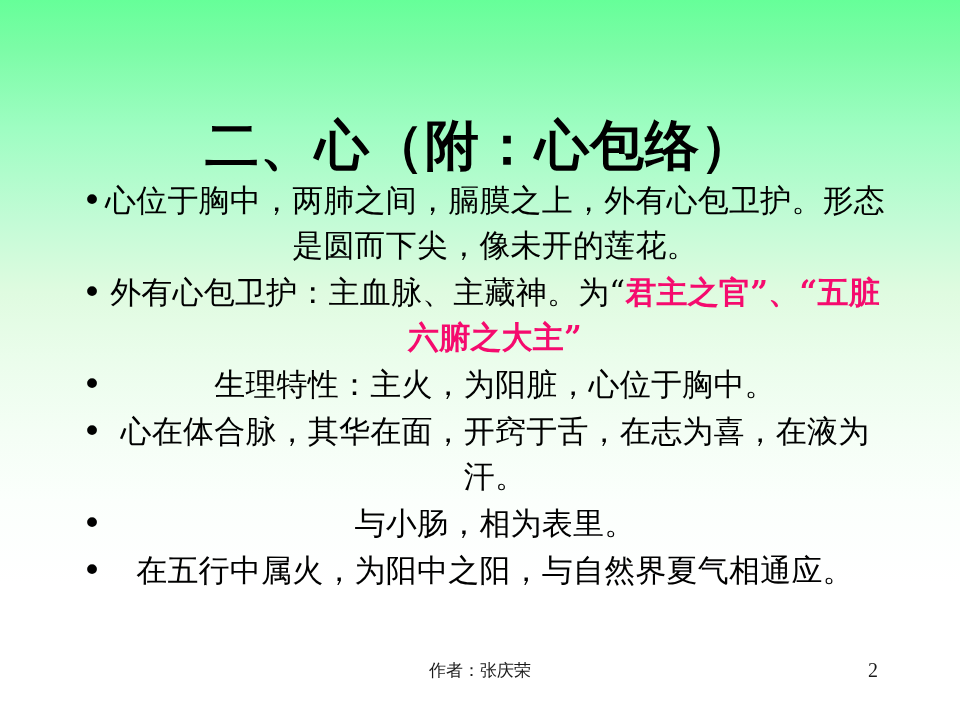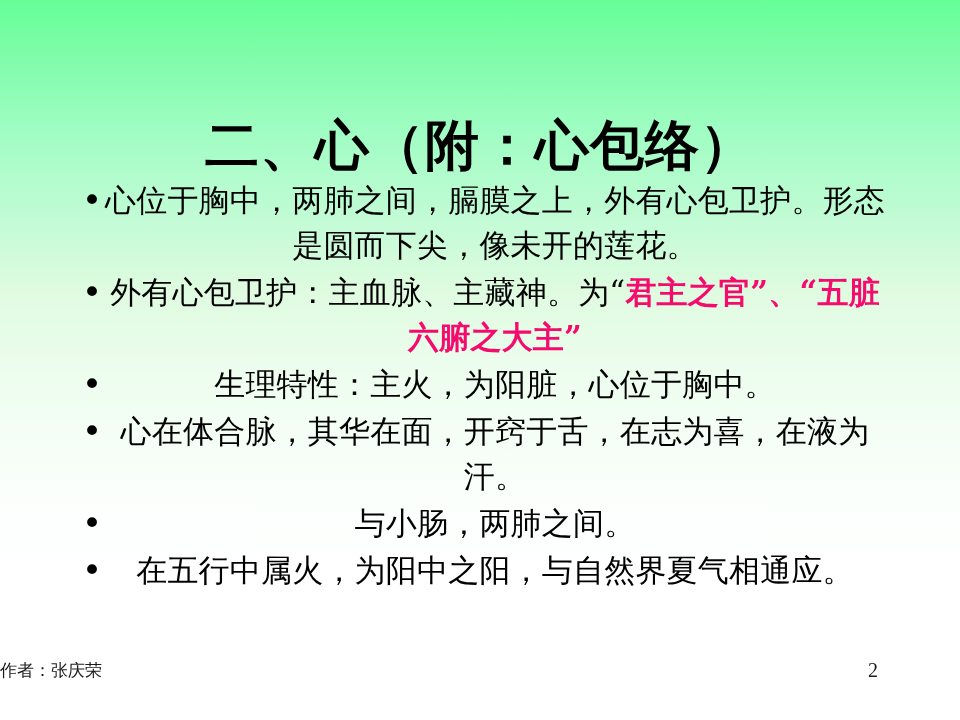--- a/index.html
+++ b/index.html
@@ -86,21 +86,21 @@
     color: #F50B6E;
     font-weight: bold;
   }
 
   
   #footer-author {
     position: absolute;
     left: 0;
     top: 658px;
     width: 960px;
-    text-align: left;
+    text-align: center;
     font-family: "DejaVu Serif", "Liberation Serif", serif;
     font-size: 17px;
     line-height: 24px;
     color: #1a1a1a;
   }
   #footer-pagenum {
     position: absolute;
     right: 82px;
     top: 658px;
     font-family: "Liberation Serif", "DejaVu Serif", serif;
@@ -130,21 +130,21 @@
       <div class="bullet-row">
         <span class="bullet-marker">•</span>
         <span class="bullet-text"><span>生理特性：主火，为阳脏，心位于胸中。</span></span>
       </div>
       <div class="bullet-row">
         <span class="bullet-marker">•</span>
         <span class="bullet-text"><span>心在体合脉，其华在面，开窍于舌，在志为喜，在液为汗。</span></span>
       </div>
       <div class="bullet-row">
         <span class="bullet-marker">•</span>
-        <span class="bullet-text"><span>与小肠，两肺之间。</span></span>
+        <span class="bullet-text"><span>与小肠，相为表里。</span></span>
       </div>
       <div class="bullet-row">
         <span class="bullet-marker">•</span>
         <span class="bullet-text"><span>在五行中属火，为阳中之阳，与自然界夏气相通应。</span></span>
       </div>
     </div>
 
   <div id="footer-author">作者：张庆荣</div>
 
   <div id="footer-pagenum">2</div>

